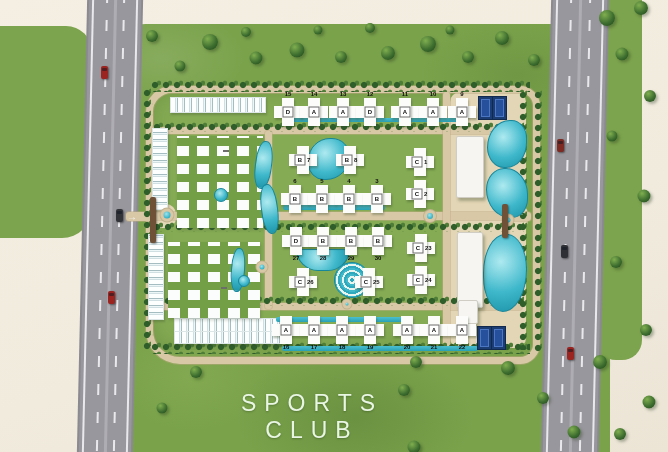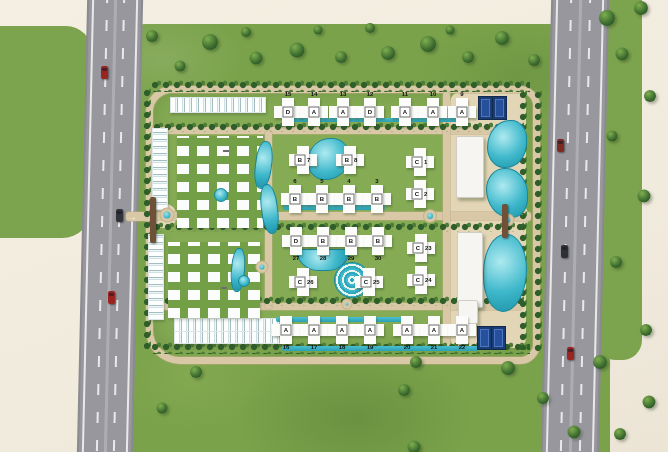--- a/index.html
+++ b/index.html
@@ -428,14 +428,18 @@
       <div class="car" style="left: 116px; top: 209px; background: rgb(50, 52, 58);"></div>
       <div class="car" style="left: 108px; top: 291px; background: rgb(155, 36, 32);"></div>
       <div class="car" style="left: 557px; top: 139px; background: rgb(124, 42, 34);"></div>
       <div class="car" style="left: 561px; top: 245px; background: rgb(46, 48, 54);"></div>
       <div class="car" style="left: 567px; top: 347px; background: rgb(155, 36, 32);"></div>
     </div>
 
   <div class="arrow arrow-w">→</div>
   <div class="arrow arrow-e">←</div>
 
+  <div class="caption">
+    <div>SPORTS</div>
+    <div>CLUB</div>
+  </div>
 
 </div>
 
 </body></html>

